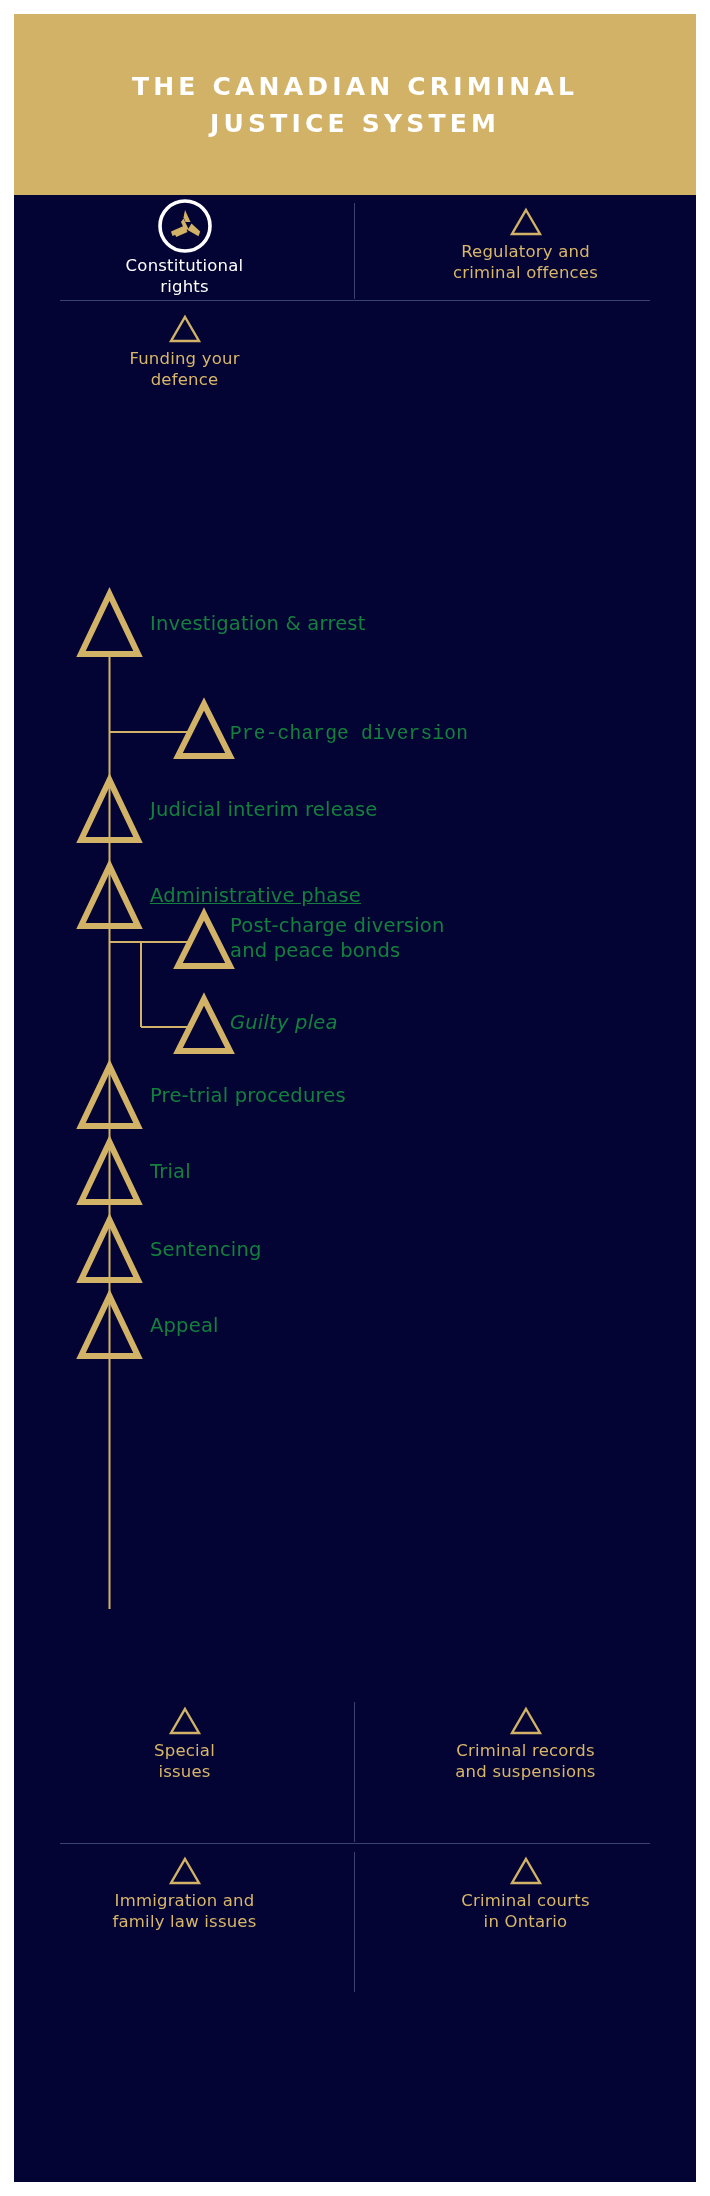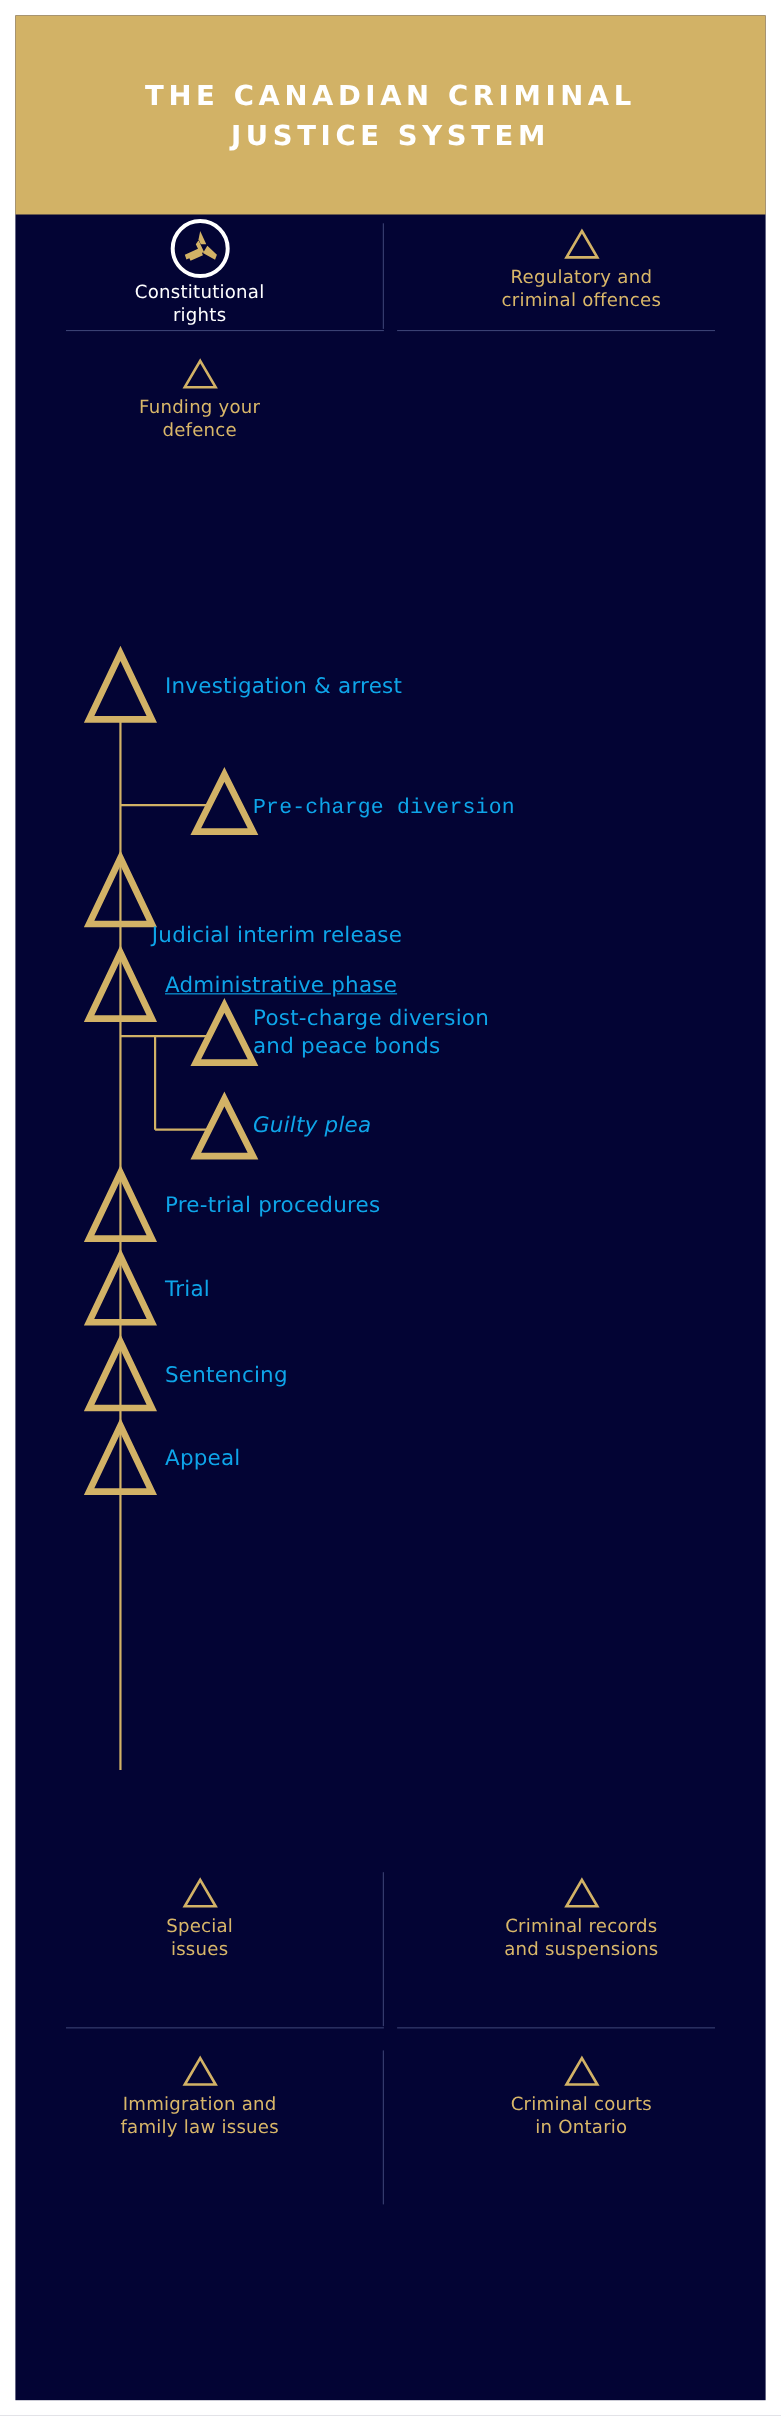--- a/index.html
+++ b/index.html
@@ -36,21 +36,20 @@
     white-space:pre-line;
     padding:0 30px;
   }
   
   .grid{
     position:absolute;
     left:0;
     width:682px;
     display:grid;
     grid-template-columns:1fr 1fr;
-    gap:12px;
   }
   .grid-top{top:181px;height:213px;}
   .grid-bottom{top:1680px;height:300px;}
 
   .cell{
     position:relative;
     display:flex;
     flex-direction:column;
     align-items:center;
     justify-content:flex-start;
@@ -100,21 +99,21 @@
 
   
   .flow{
     position:absolute;
     left:0; top:560px;
     width:682px; height:1110px;
   }
   .flow svg{display:block;}
   .flow-label{
     position:absolute;
-    color:#0ea5e9;
+    color:#15803d;
     font-size:19.5px;
     line-height:1.28;
     white-space:pre-line;
     font-family:"DejaVu Sans", sans-serif;
     letter-spacing:0.2px;
   }
 </style>
 </head>
 <body>
 
@@ -197,21 +196,21 @@
           <path d="M95.5 568 L124 628 L67 628 Z"></path>
 
           <path d="M95.5 646 L124 706 L67 706 Z"></path>
 
           <path d="M95.5 722 L124 782 L67 782 Z"></path>
         </g>
       </svg>
 
       <div class="flow-label" style="left:136px; top:38px;">Investigation &amp; arrest</div>
       <div class="flow-label" style="left:216px; top:148px;font-family:Liberation Mono, monospace;">Pre-charge diversion</div>
-      <div class="flow-label" style="left:124px; top:224px;margin-top:40px;">Judicial interim release</div>
+      <div class="flow-label" style="left:136px; top:224px;">Judicial interim release</div>
       <div class="flow-label" style="left:136px; top:310px;text-decoration:underline;">Administrative phase</div>
       <div class="flow-label" style="left:216px; top:340px;">Post-charge diversion
 and peace bonds</div>
       <div class="flow-label" style="left:216px; top:437px;font-style:italic;">Guilty plea</div>
       <div class="flow-label" style="left:136px; top:510px;">Pre-trial procedures</div>
       <div class="flow-label" style="left:136px; top:586px;">Trial</div>
       <div class="flow-label" style="left:136px; top:664px;">Sentencing</div>
       <div class="flow-label" style="left:136px; top:740px;text-align:center;">Appeal</div>
 
     </div>

